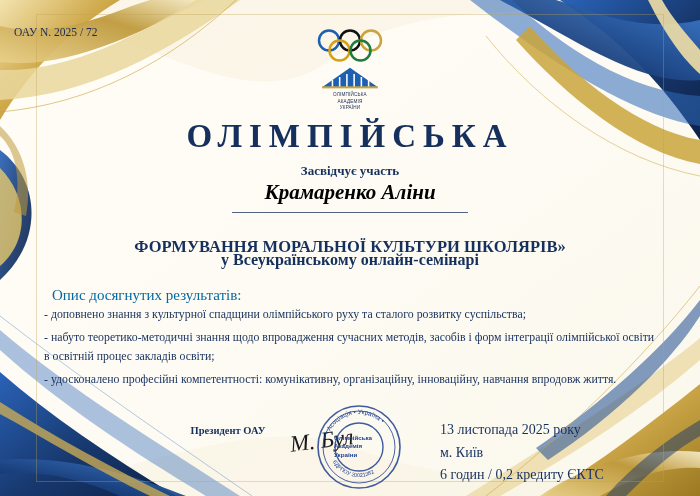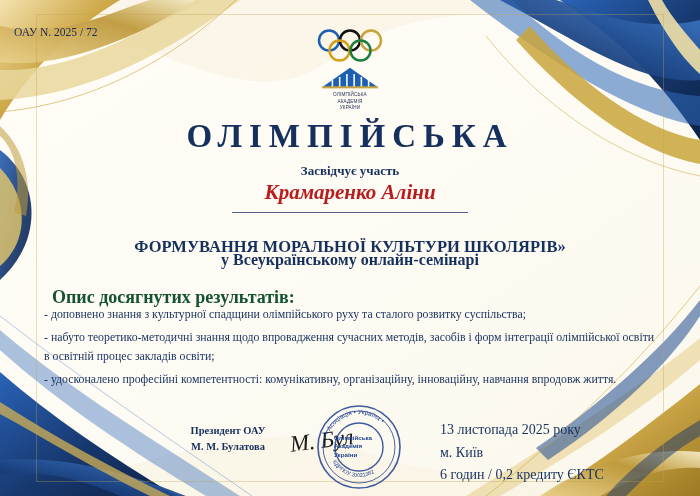--- a/index.html
+++ b/index.html
@@ -104,21 +104,21 @@
   }
 
   .recipient {
     position: absolute;
     left: 0; top: 180px;
     width: 700px;
     text-align: center;
     font-size: 21px;
     font-weight: bold;
     font-style: italic;
-    color: #b91c1c;
+    color: #000000;
   }
 
   .rule {
     position: absolute;
     left: 232px;
     top: 212px;
     width: 236px;
     height: 1px;
     background: #16305e;
     opacity: .75;
@@ -144,23 +144,23 @@
     font-size: 16.5px;
     font-weight: bold;
     color: #16305e;
     line-height: 1.32;
   }
 
   .results-head {
     position: absolute;
     left: 52px;
     top: 287px;
-    font-size: 18px;
-    font-weight: bold;
-    color: #14532d;
+    font-size: 15px;
+    font-weight: normal;
+    color: #0369a1;
   }
 
   .results {
     position: absolute;
     left: 44px;
     top: 305px;
     width: 616px;
     font-size: 11.8px;
     color: #16305e;
     line-height: 1.62;
@@ -343,21 +343,20 @@
 
     <div class="results-head">Опис досягнутих результатів:</div>
     <div class="results">
       <div class="item">- доповнено знання з культурної спадщини олімпійського руху та сталого розвитку суспільства;</div>
       <div class="item">- набуто теоретико-методичні знання щодо впровадження сучасних методів, засобів і форм інтеграції олімпійської освіти в освітній процес закладів освіти;</div>
       <div class="item">- удосконалено професійні компетентності: комунікативну, організаційну, інноваційну, навчання впродовж життя.</div>
     </div>
 
     <div class="signature-block">
       <div>Президент ОАУ</div>
-      <div>М. М. Булатова</div>
     </div>
 
     <div class="sign-script">М. Бул</div>
 
     <div class="stamp">
       <svg class="stamp-inner" viewBox="0 0 86 86">
         <circle cx="43" cy="43" r="41" fill="none" stroke="#1d3f8f" stroke-width="1.6" opacity="0.85"></circle>
         <circle cx="43" cy="43" r="36" fill="none" stroke="#1d3f8f" stroke-width="1" opacity="0.8"></circle>
         <circle cx="43" cy="43" r="24" fill="none" stroke="#1d3f8f" stroke-width="1.4" opacity="0.85"></circle>
         <path id="arcTop" d="M10,43 A33,33 0 0,1 76,43" fill="none"></path>

